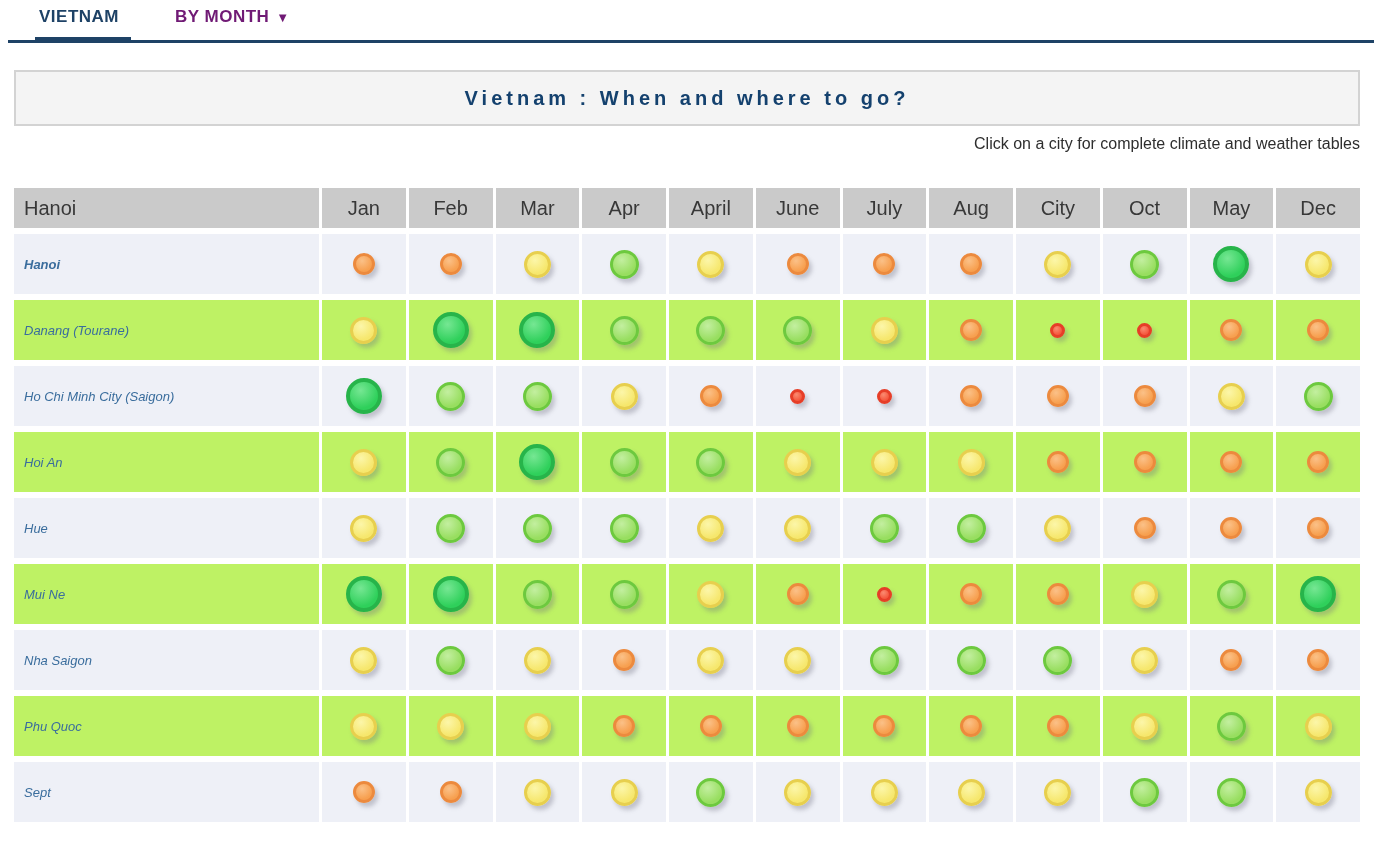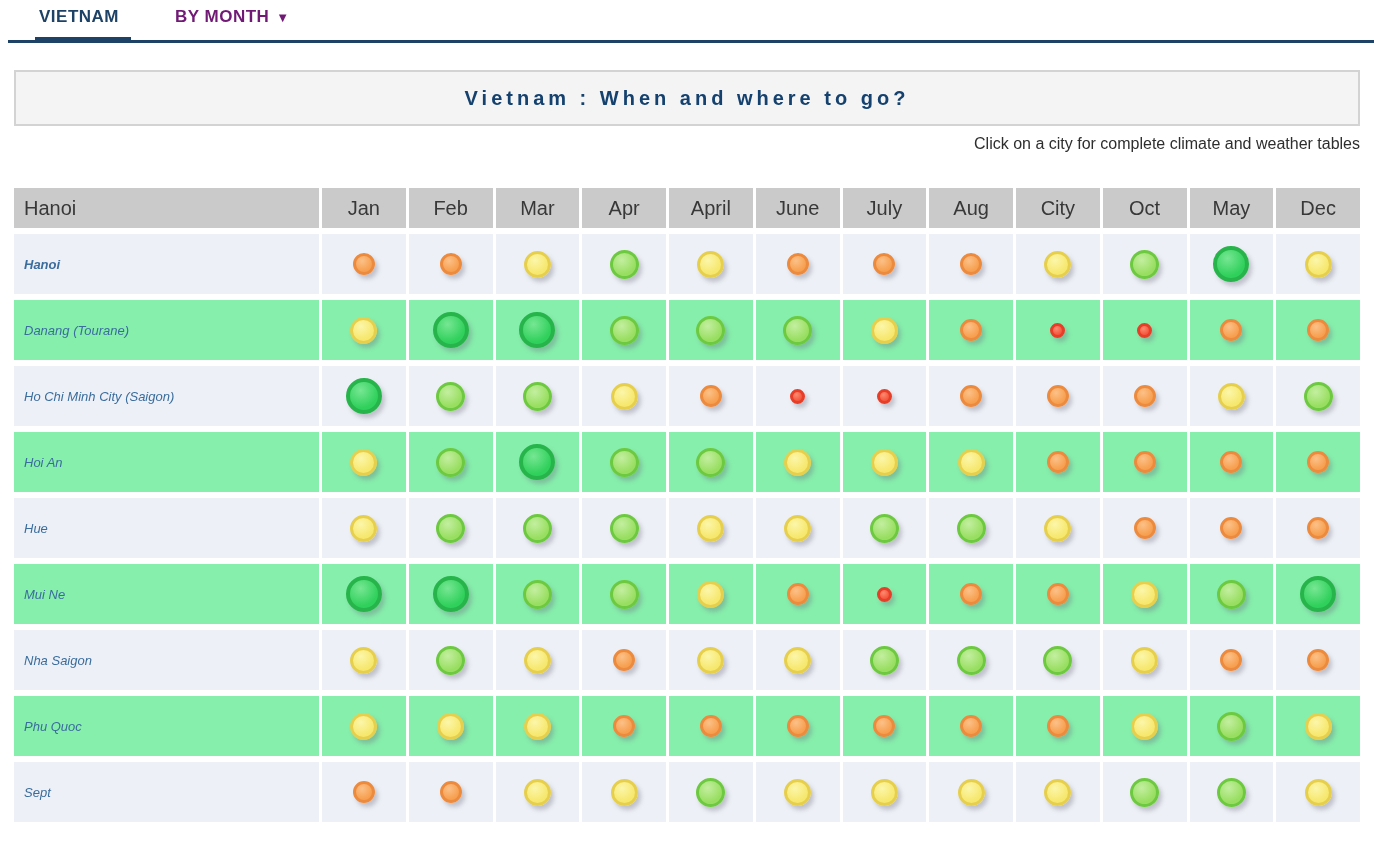--- a/index.html
+++ b/index.html
@@ -61,21 +61,21 @@
   }
   th {
     background: #cacaca;
     font-weight: normal; font-size: 20px; color: #383838;
     height: 40px; text-align: center;
     overflow: hidden;
   }
   th.town-h { text-align: left; padding-left: 10px; }
   td { height: 60px; text-align: center; vertical-align: middle; }
   tr.odd  td { background: #eef0f7; }
-  tr.even td { background: #86efac; }
+  tr.even td { background: #bef264; }
   td.city { text-align: left; padding-left: 10px; }
   td.city a {
     color: #3a6d9d; font-size: 13px; text-decoration: none; cursor: pointer; font-style: italic;
   }
   tr.boldrow td.city a { font-weight: bold; }
 
   .dot {
     display: inline-block; border-radius: 50%;
     vertical-align: middle;
     box-shadow: 3px 4px 4px rgba(110,110,125,0.35);

